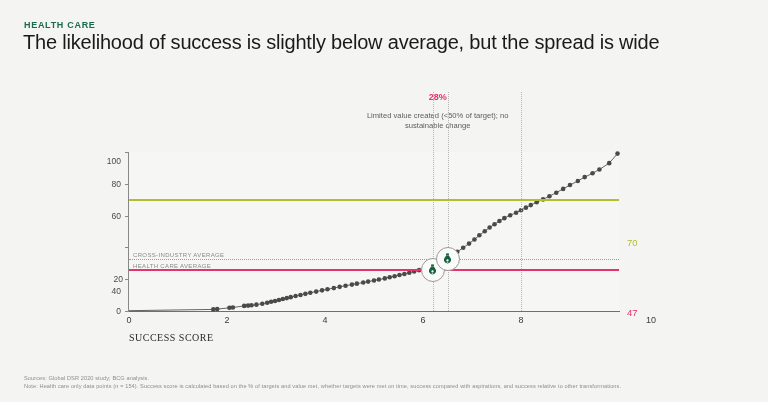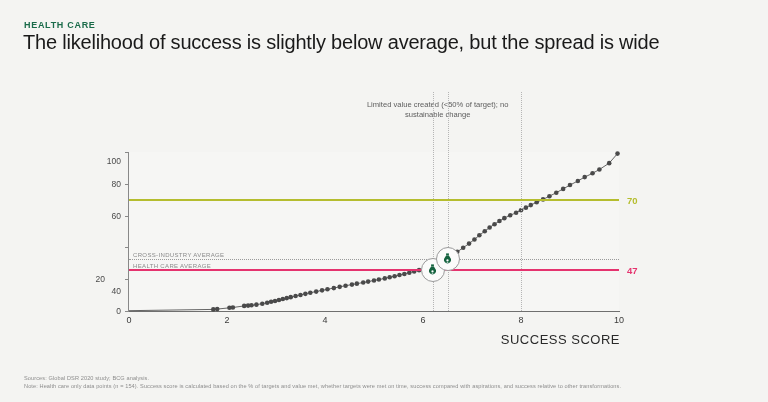--- a/index.html
+++ b/index.html
@@ -38,27 +38,28 @@
     transform:translateY(-50%);
   }
   .ytickmark{position:absolute;width:4px;height:1px;background:#888;}
   .xtick{
     position:absolute;top:315px;
     font-size:9px;color:#3a3a3a;text-align:center;width:30px;
     transform:translateX(-15px);
   }
   .xlabel{
     position:absolute;left:129px;width:491px;top:332px;
-    text-align:right;font-size:13px;letter-spacing:.5px;color:#2a2a2a;
+    text-align:left;font-size:10px;letter-spacing:.5px;color:#2a2a2a;font-family:Liberation Serif, serif;
   }
 
   .hline{position:absolute;height:2px;}
   .hline-label{
-    position:absolute;font-size:9.5px;font-weight:bold;
+    position:absolute;font-size:9.5px;font-weight:normal;
     transform:translateY(-50%);
+    margin-top:42px;
   }
   .dotline{
     position:absolute;height:0;
     border-top:1px dotted #9a9a9a;
   }
   .dotline-cap{
     position:absolute;font-size:6px;letter-spacing:.35px;color:#8a8a8a;
     transform:translateY(-100%);
   }
   .vdot{
@@ -90,20 +91,21 @@
   .foot.f2{top:382px;}
 </style>
 </head>
 <body>
 
 <div class="kicker">HEALTH CARE</div>
 <div class="headline">The likelihood of success is slightly below average, but the spread is wide</div>
 
 <div class="annots">
     <div class="annot" style="width: 150px; left: 233.7px; top: 0px;">
+      <div class="pct" style="color: rgb(229, 51, 110);">28%</div>
       <div class="dsc">Limited value created (&lt;50% of target); no sustainable change</div>
     </div>
   </div>
 
 <div class="plot">
   <div class="panel">
     <div class="panel-bg"></div>
   </div>
   <div class="yaxis axis-line"></div>
   <div class="xaxis axis-line"></div>
@@ -180,36 +182,36 @@
       <circle cx="570.00" cy="185.07" r="2.3" fill="#4a4a4a"></circle>
       <circle cx="577.84" cy="180.94" r="2.3" fill="#4a4a4a"></circle>
       <circle cx="584.70" cy="177.12" r="2.3" fill="#4a4a4a"></circle>
       <circle cx="592.54" cy="173.31" r="2.3" fill="#4a4a4a"></circle>
       <circle cx="599.40" cy="169.49" r="2.3" fill="#4a4a4a"></circle>
       <circle cx="609.20" cy="163.13" r="2.3" fill="#4a4a4a"></circle>
       <circle cx="617.53" cy="153.59" r="2.3" fill="#4a4a4a"></circle>
     </svg>
 <div class="ytick" style="left: 97px; top: 311px;">0</div>
     <div class="ytickmark" style="left: 125px; top: 311px;"></div>
-    <div class="ytick" style="left: 81px; top: 279.2px;">20</div>
+    <div class="ytick" style="left: 99px; top: 279.2px;">20</div>
     <div class="ytickmark" style="left: 125px; top: 279.2px;"></div>
     <div class="ytick" style="left: 97px; top: 247.4px; margin-top: 44px;">40</div>
     <div class="ytickmark" style="left: 125px; top: 247.4px;"></div>
     <div class="ytick" style="left: 97px; top: 215.6px;">60</div>
     <div class="ytickmark" style="left: 125px; top: 215.6px;"></div>
     <div class="ytick" style="left: 97px; top: 183.8px;">80</div>
     <div class="ytickmark" style="left: 125px; top: 183.8px;"></div>
     <div class="ytick" style="left: 97px; top: 161px;">100</div>
     <div class="ytickmark" style="left: 125px; top: 152px;"></div>
     <div class="xtick" style="left: 129px;">0</div>
     <div class="xtick" style="left: 227px;">2</div>
     <div class="xtick" style="left: 325px;">4</div>
     <div class="xtick" style="left: 423px;">6</div>
     <div class="xtick" style="left: 521px;">8</div>
-    <div class="xtick" style="left: 619px;">10</div>
+    <div class="xtick" style="left: 651px;">10</div>
     <div class="vdot" style="left: 432.8px; top: 92px; height: 219px;"></div>
     <div class="vdot" style="left: 447.5px; top: 92px; height: 219px;"></div>
     <div class="vdot" style="left: 521px; top: 92px; height: 219px;"></div>
     <div class="dotline" style="left: 129px; top: 258.53px; width: 490px;"></div>
     <div class="dotline-cap" style="left: 133px; top: 257.53px;">CROSS-INDUSTRY AVERAGE</div>
     <div class="dotline" style="left: 129px; top: 269.66px; width: 490px;"></div>
     <div class="dotline-cap" style="left: 133px; top: 268.66px;">HEALTH CARE AVERAGE</div>
     <div class="hline" style="left: 129px; top: 198.7px; width: 490px; background: rgb(181, 189, 46);"></div>
     <div class="hline-label" style="left: 627px; top: 199.7px; color: rgb(181, 189, 46);">70</div>
     <div class="hline" style="left: 129px; top: 268.66px; width: 490px; background: rgb(229, 51, 110);"></div>

